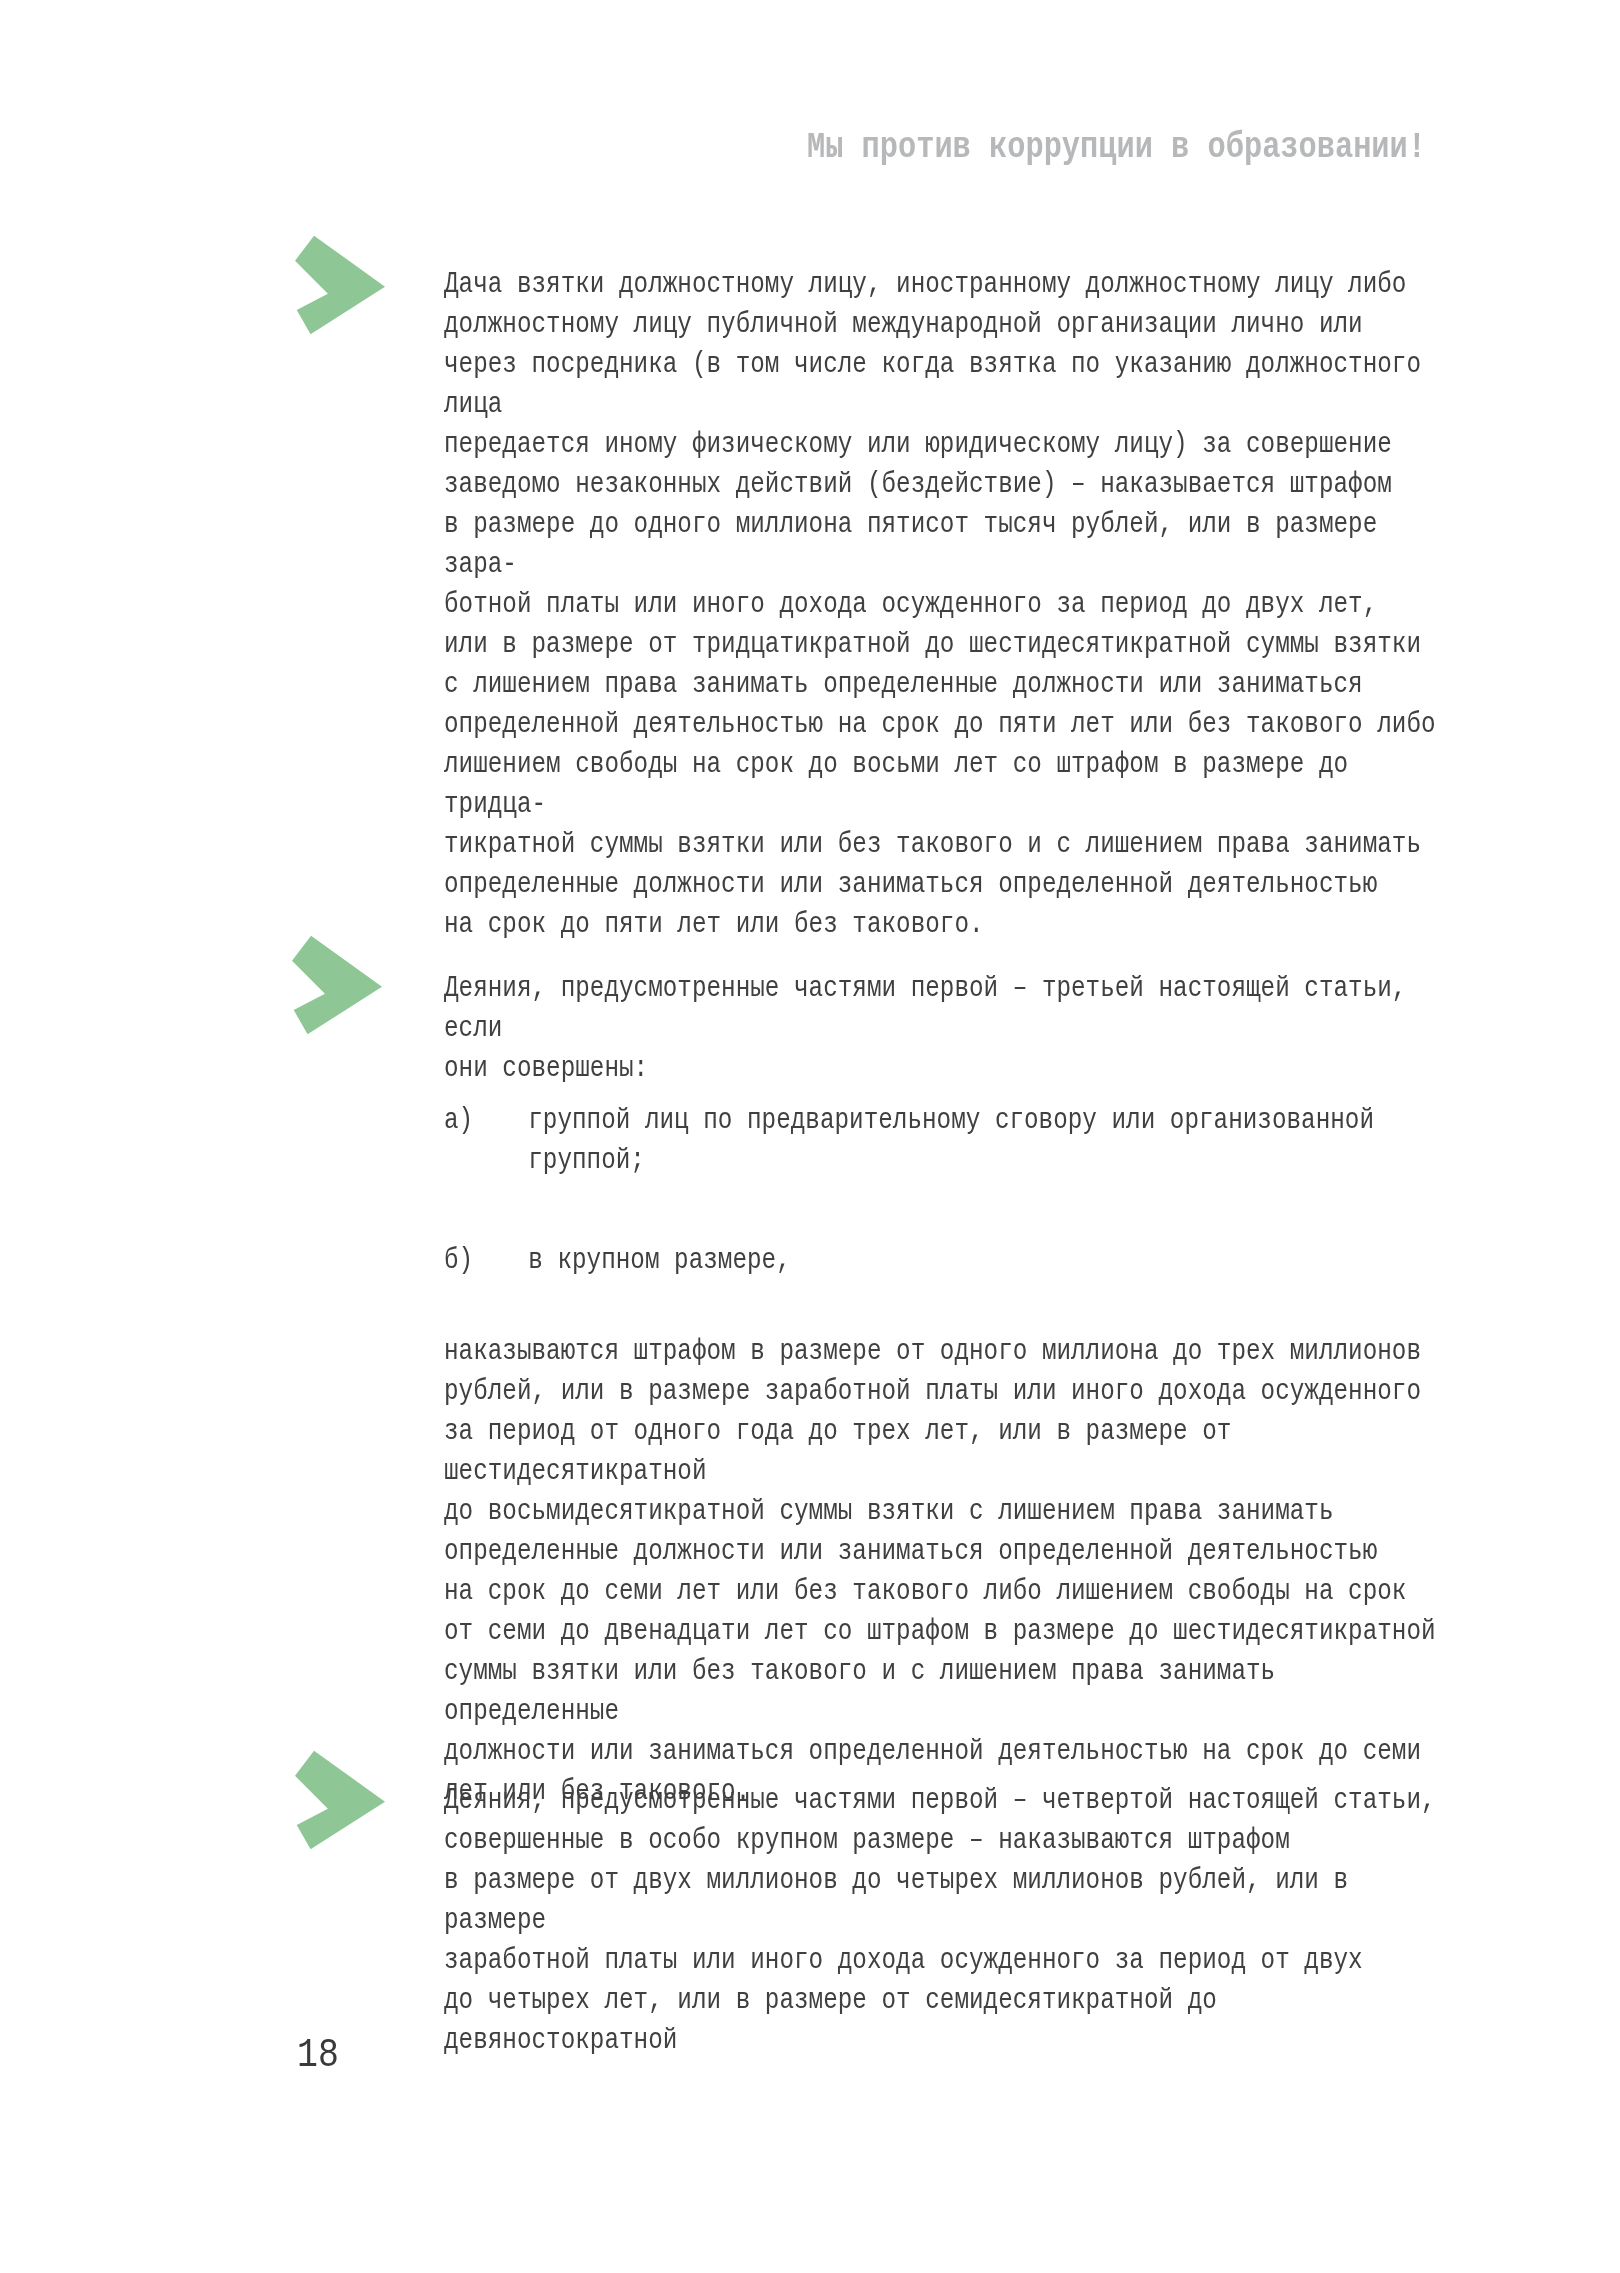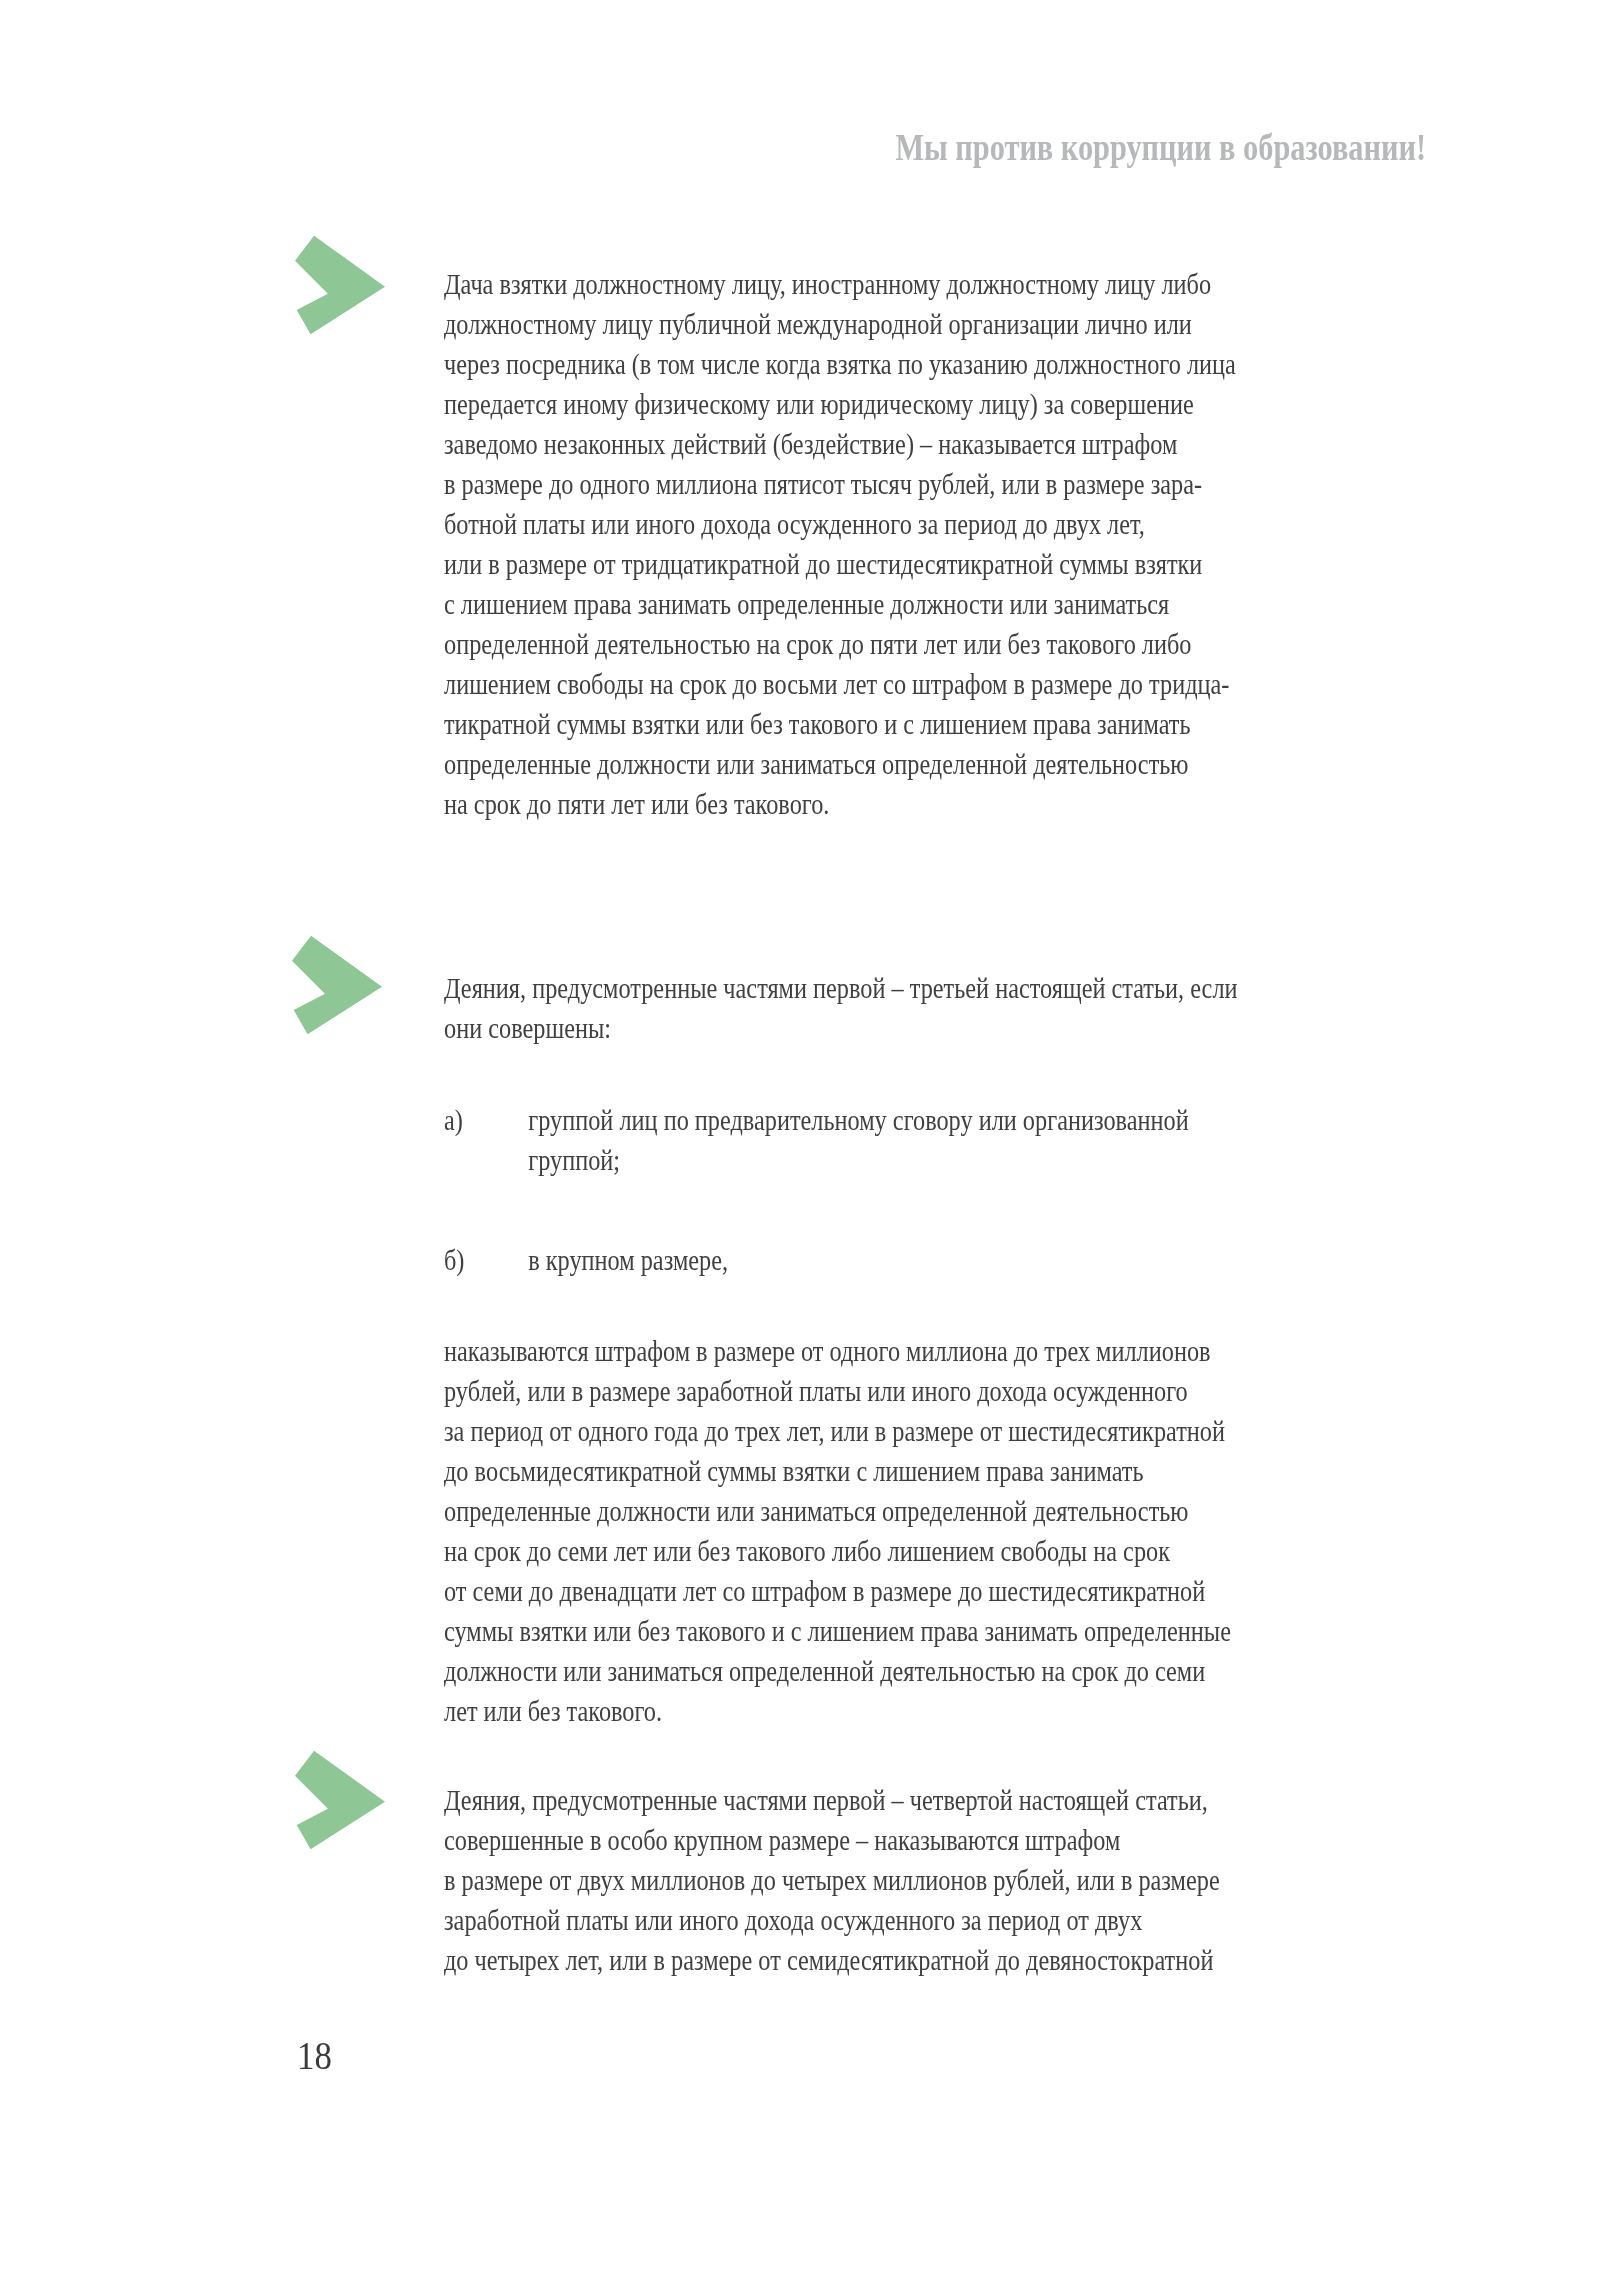--- a/index.html
+++ b/index.html
@@ -6,21 +6,21 @@
     margin: 0;
     padding: 0;
     background: #ffffff;
   }
   .page {
     position: relative;
     width: 1621px;
     height: 2273px;
     background: #ffffff;
     overflow: hidden;
-    font-family: Liberation Serif, serif;
+    font-family: Liberation Mono, monospace;
   }
   .header-title {
     position: absolute;
     top: 125px;
     right: 195px;
     width: 891px;
     text-align: right;
     font-size: 37px;
     line-height: 45px;
     font-weight: bold;

